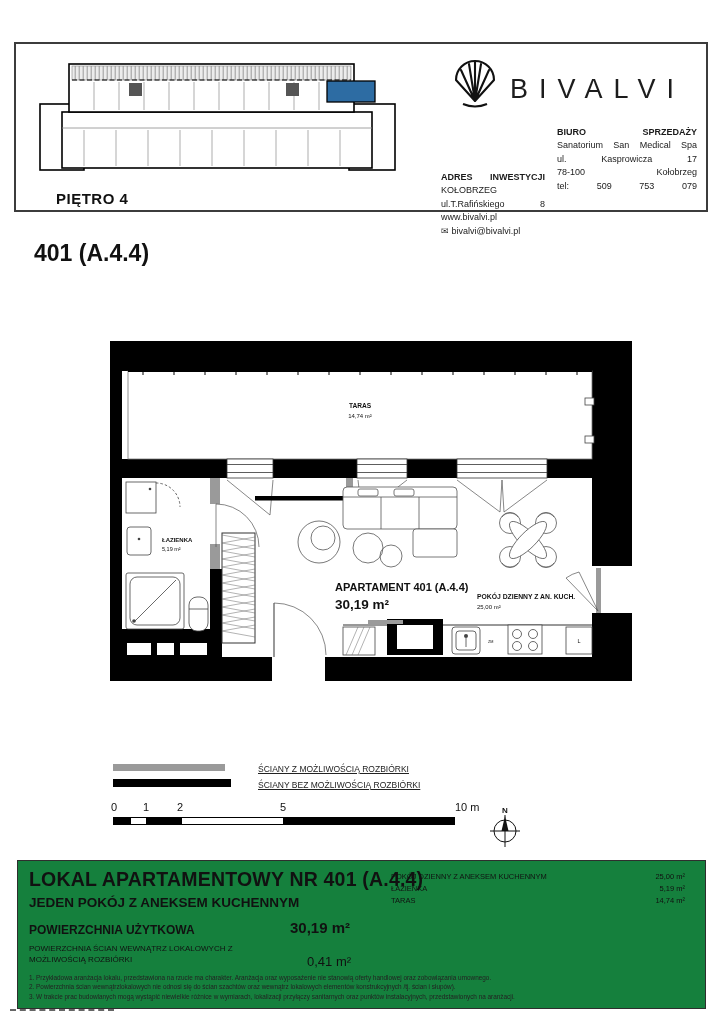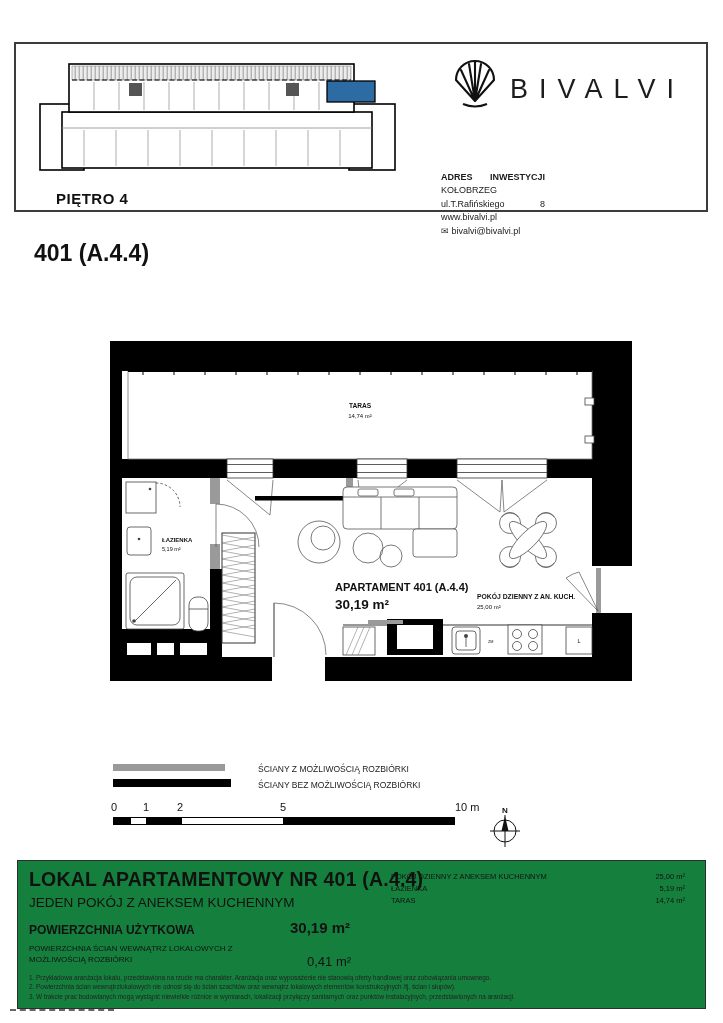--- a/index.html
+++ b/index.html
@@ -21,36 +21,36 @@
   .mail-line { display:flex; gap:3px; text-align-last:left !important; }
 
   
   .unit-title { position:absolute; left:22px; top:240px; font-size:23px; font-weight:bold;margin-left:12px; }
 
   
   .plan { position:absolute; left:110px; top:341px; }
   svg text { font-family:"Liberation Sans", sans-serif; fill:#111; }
 
   
-  .legend { position:absolute; left:113px; top:762px; font-size:8.5px; color:#222; }
+  .legend { position:absolute; left:113px; top:762px; font-size:8.5px; color:#222;text-decoration:underline; }
   .legend .row { display:flex; align-items:center; height:13px; margin-bottom:3px; }
   .legend .sw { width:145px; }
   
   .scalebar { position:absolute; left:113px; top:801px; width:400px; height:30px; }
   .scalebar .num { position:absolute; top:0; font-size:11px; }
   .scalebar .bar { position:absolute; top:16px; left:0; height:8px; display:flex; }
   .scalebar .seg { height:8px; border:1px solid #000; }
   .scalebar .b { background:#000; }
   .scalebar .w { background:#fff; }
   .compass { position:absolute; left:486px; top:804px; }
 
   
   .summary-box { position:absolute; left:17px; top:860px; width:689px; height:149px; border:1.5px solid #2e2e2e; background:#15803d; }
   .s-title { position:absolute; left:11px; top:7px; font-size:19.5px; font-weight:bold; letter-spacing:.2px; }
-  .s-sub { position:absolute; left:11px; top:34px; font-size:13.5px; font-weight:normal; }
+  .s-sub { position:absolute; left:11px; top:34px; font-size:13.5px; font-weight:bold; }
   .s-area-label { position:absolute; left:11px; top:62px; font-size:12px; font-weight:bold; }
   .s-area-val { position:absolute; left:272px; top:58px; font-size:15px; font-weight:bold; }
   .s-walls-label { position:absolute; left:11px; top:82px; width:245px; font-size:8px; line-height:11px; }
   .s-walls-val { position:absolute; left:289px; top:93px; font-size:13px; }
   .s-rooms { position:absolute; left:373px; top:9px; font-size:7.5px; }
   .s-rooms .r { display:flex; height:12px; align-items:center; }
   .s-rooms .n { width:232px; }
   .s-rooms .a { width:62px; text-align:right; }
   .s-notes { position:absolute; left:11px; top:112px; font-size:6.4px; line-height:9.4px; color:#222; width:660px; }
   .dash-edge { position:absolute; left:10px; top:1009px; width:104px; border-top:2px dashed #666; }
@@ -100,20 +100,27 @@
       <div class="t">ADRES INWESTYCJI</div>
       <div>KOŁOBRZEG</div>
       <div>ul.T.Rafińskiego 8</div>
       <div>www.bivalvi.pl</div>
       <div class="mail-line">
         <span>✉</span>
         <span>bivalvi@bivalvi.pl</span>
       </div>
     </div>
 
+    <div class="addr-col col-sales">
+      <div class="t">BIURO SPRZEDAŻY</div>
+      <div>Sanatorium San Medical Spa</div>
+      <div>ul. Kasprowicza 17</div>
+      <div>78-100 Kołobrzeg</div>
+      <div>tel: 509 753 079</div>
+    </div>
   </div>
 
   <div class="unit-title">401 (A.4.4)</div>
 
   <svg class="plan" width="522" height="340" viewBox="0 0 522 340">
 
     <g fill="#000">
       <rect x="0" y="0" width="522" height="30"></rect>
       <rect x="0" y="0" width="12" height="340"></rect>
       <rect x="482" y="0" width="40" height="340"></rect>

